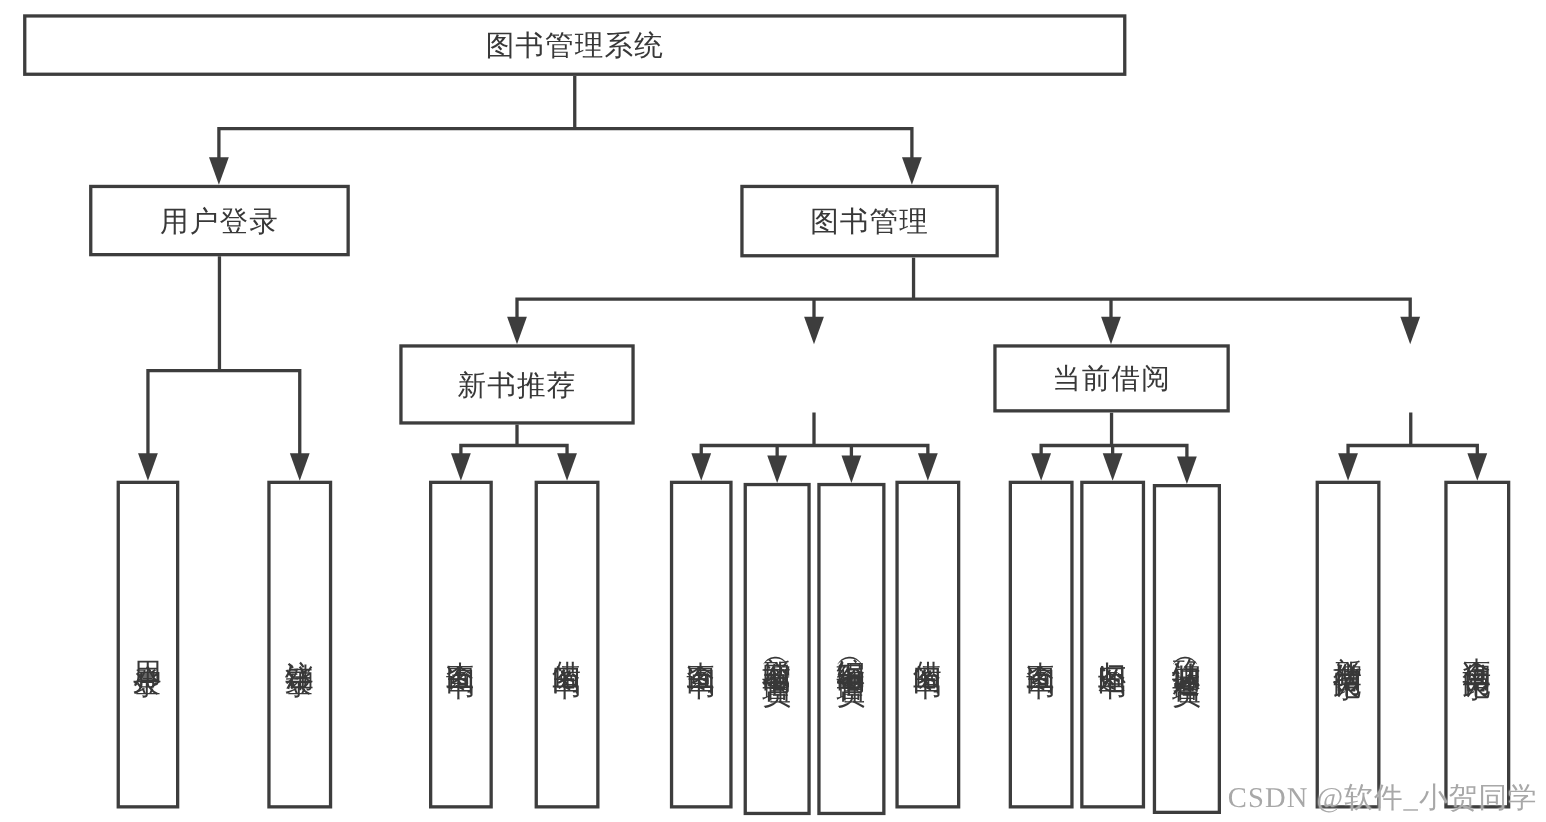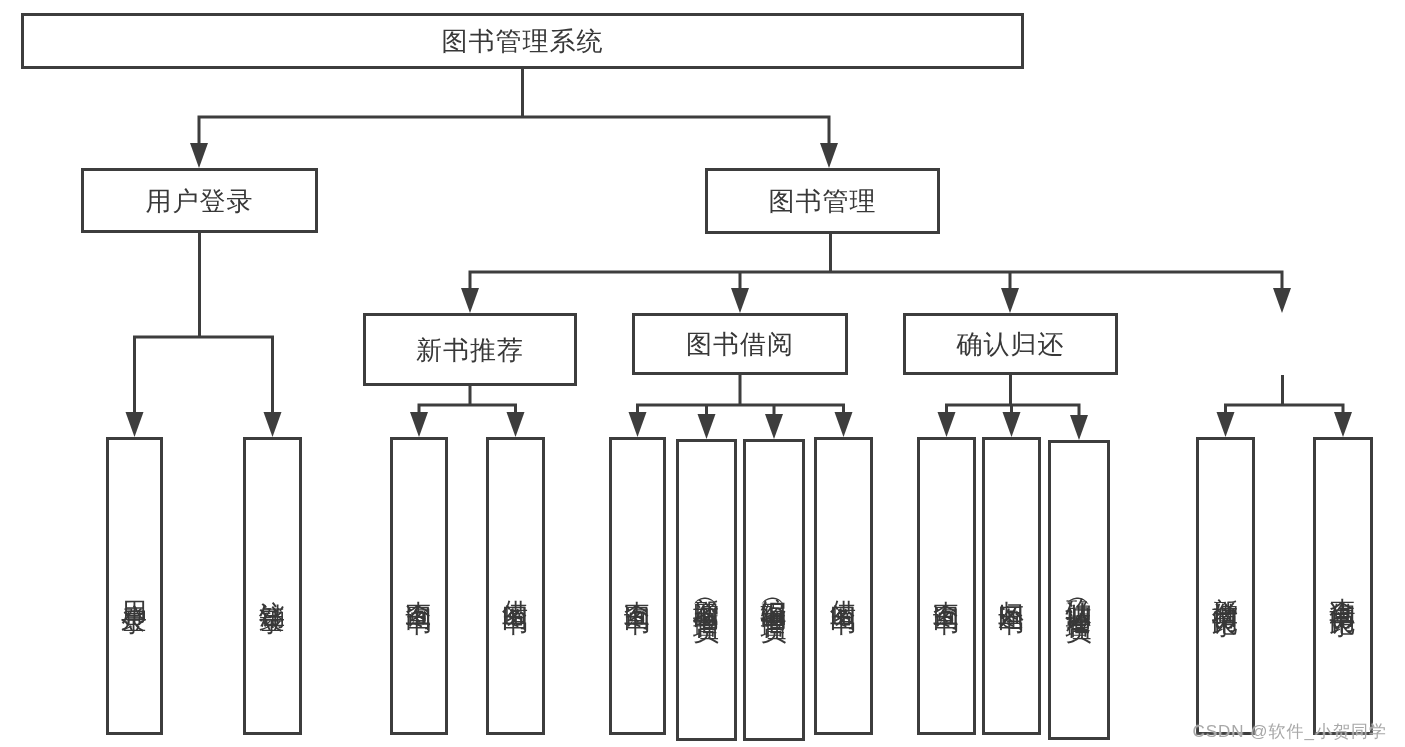--- a/index.html
+++ b/index.html
@@ -28,27 +28,28 @@
   }
   .node .vt {
     writing-mode: vertical-rl;
     text-orientation: mixed;
     letter-spacing: 3px;
     white-space: nowrap;
   }
   .node .ht { letter-spacing: 1px; white-space: nowrap; }
   #watermark {
     position: absolute;
-    right: 18px;
+    right: 7px;
     bottom: 4px;
-    font-size: 17px;
+    font-size: 26px;
     color: var(--watermark, #a8a8a8);
     letter-spacing: 1px;
     white-space: nowrap;
     text-shadow: 0 0 2px #ffffff;
+    font-family: Liberation Serif, serif;
   }
 </style>
 </head>
 <body>
 
 <div id="canvas">
 
   <svg id="wires" viewBox="0 0 1405 747" xmlns="http://www.w3.org/2000/svg">
 
     <path class="cline" d="M522.5 69 V118.5 M197.5 117 H830.5 M199 117 V144 M829 117 V144"></path>
@@ -85,32 +86,29 @@
     <polygon class="carrow" points="1334,412 1352,412 1343,437"></polygon>
   </svg>
 
   <div class="node" style="left:21px;top:13px;width:1003px;height:56px">
     <span class="ht">图书管理系统</span>
   </div>
 
   <div class="node" style="left:81px;top:168px;width:237px;height:65px">
     <span class="ht">用户登录</span>
   </div>
-  <div class="node" style="left:705px;top:168px;width:235px;height:66px">
+  <div class="node" style="left:673px;top:168px;width:235px;height:66px">
     <span class="ht">图书管理</span>
   </div>
 
   <div class="node" style="left:363px;top:313px;width:214px;height:73px">
     <span class="ht">新书推荐</span>
   </div>
-  <div class="node" style="left:632px;top:313px;width:216px;height:62px">
-    <span class="ht">图书借阅</span>
-  </div>
   <div class="node" style="left:903px;top:313px;width:215px;height:62px">
-    <span class="ht">确认归还</span>
+    <span class="ht">当前借阅</span>
   </div>
 
   <div class="node" style="left:106px;top:437px;width:57px;height:298px">
     <span class="vt">用户登录</span>
   </div>
   <div class="node" style="left:243px;top:437px;width:59px;height:298px">
     <span class="vt">注销登录</span>
   </div>
   <div class="node" style="left:390px;top:437px;width:58px;height:298px">
     <span class="vt">查询图书</span>

